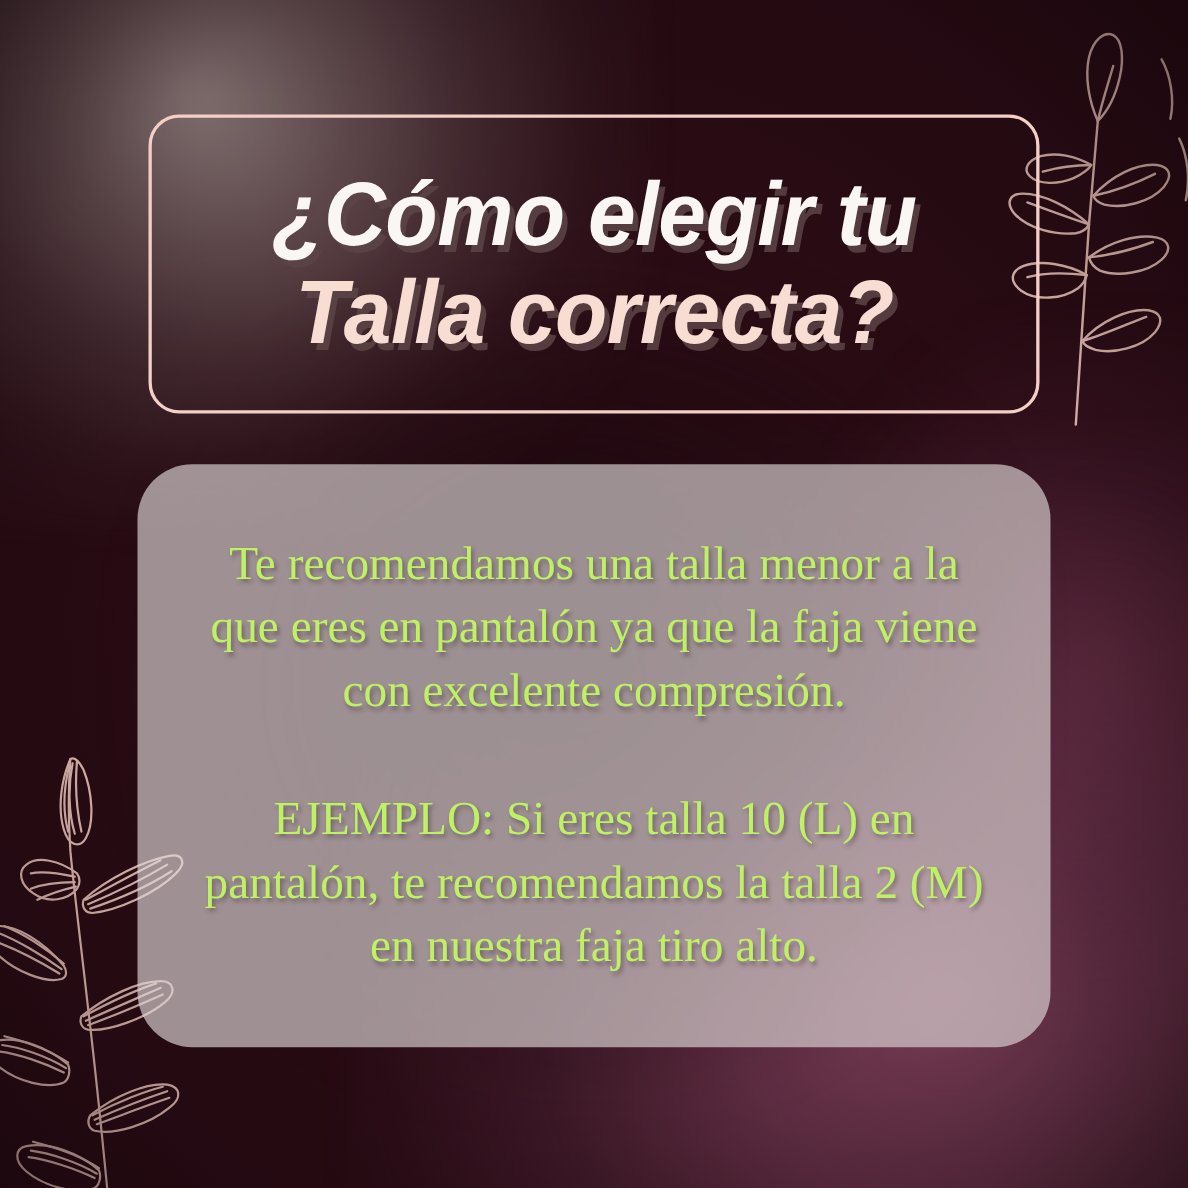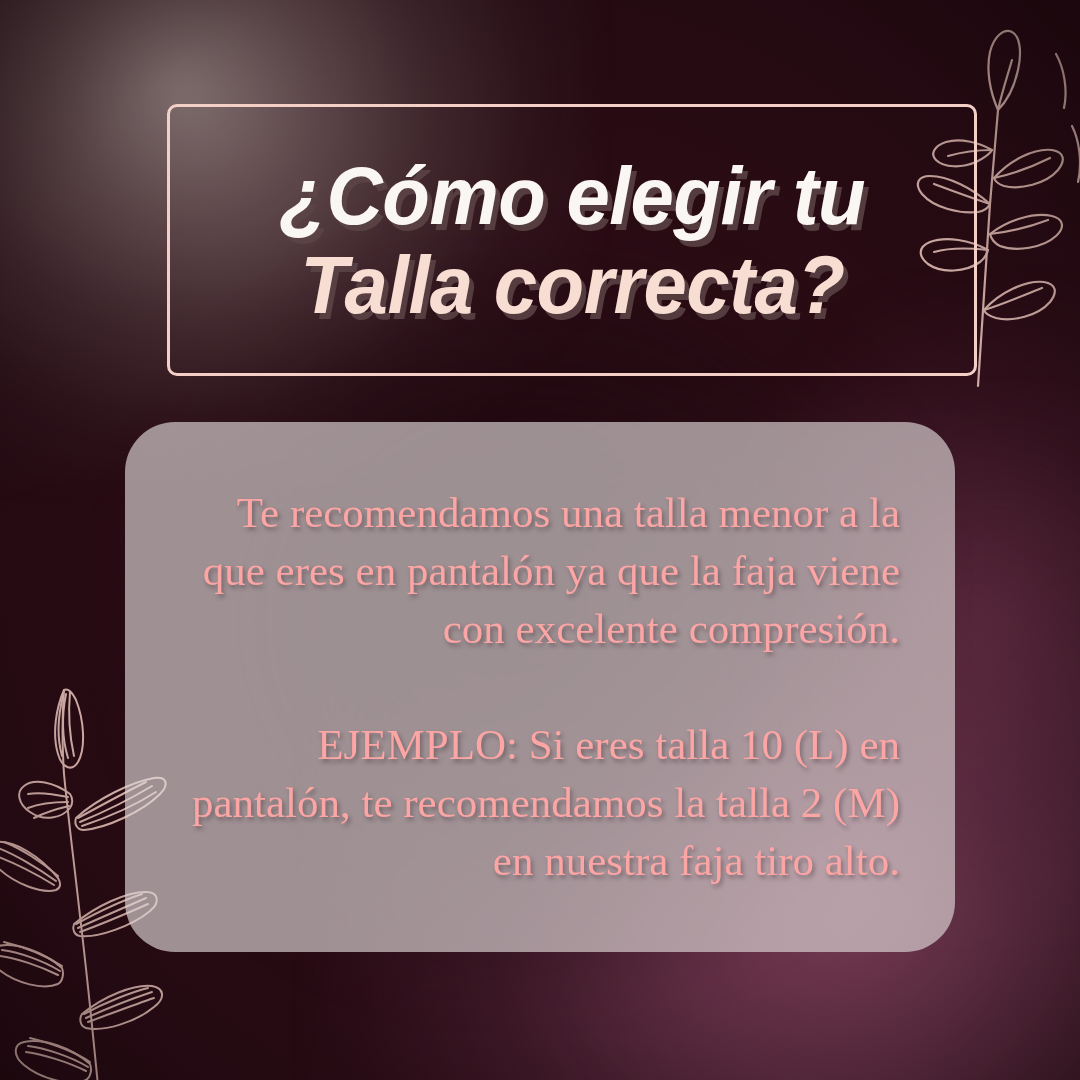--- a/index.html
+++ b/index.html
@@ -106,27 +106,26 @@
   }
 
   
   .title-frame {
     position: absolute;
     left: 135px;
     top: 104px;
     width: 810px;
     height: 272px;
     border: 3px solid #f3cfc6;
-    border-radius: 10px;
+    border-radius: 28px;
     box-sizing: border-box;
     display: flex;
     flex-direction: column;
     align-items: center;
     justify-content: center;
-    margin-left: 32px;
   }
   .title-line {
     font-weight: 800;
     font-style: italic;
     font-size: 82px;
     line-height: 1.04;
     letter-spacing: -0.5px;
     white-space: nowrap;
     transform: scaleX(0.95);
   }
@@ -153,22 +152,22 @@
     flex-direction: column;
     align-items: center;
     justify-content: center;
     box-sizing: border-box;
     padding: 26px 48px;
   }
   .body-par {
     font-family: "Liberation Serif", serif;
     font-size: 43px;
     line-height: 58px;
-    color: #fca5a5;
-    text-align: right;
+    color: #bef264;
+    text-align: center;
     text-shadow: 2px 3px 4px rgba(60,40,48,0.45);
     margin: 0;
     max-width: 720px;
   }
   .par-gap { height: 58px; }
 </style>
 </head>
 <body>
 
 <div id="poster">

